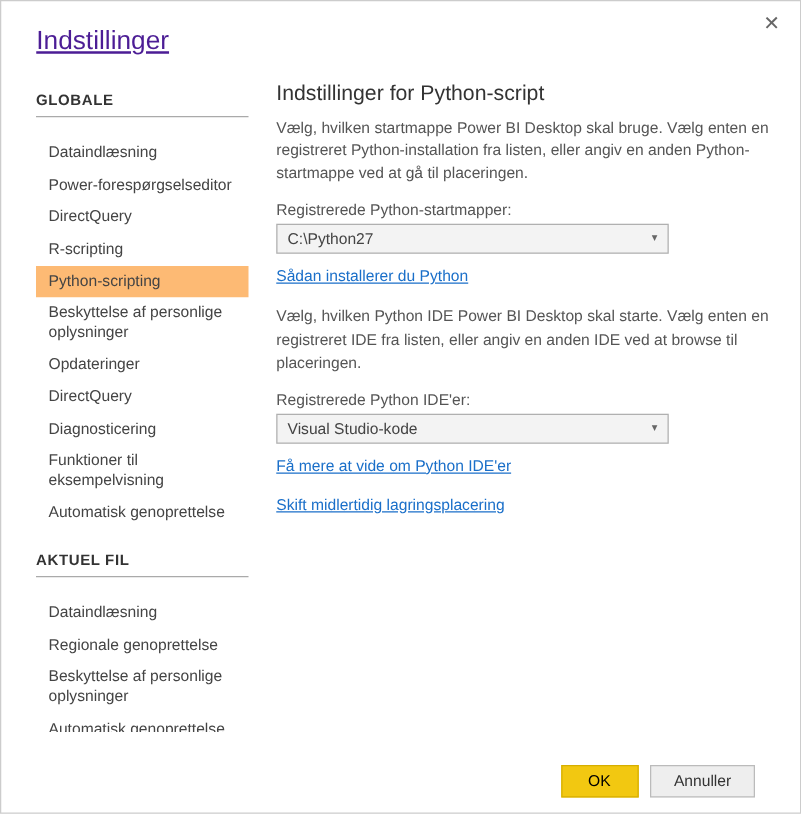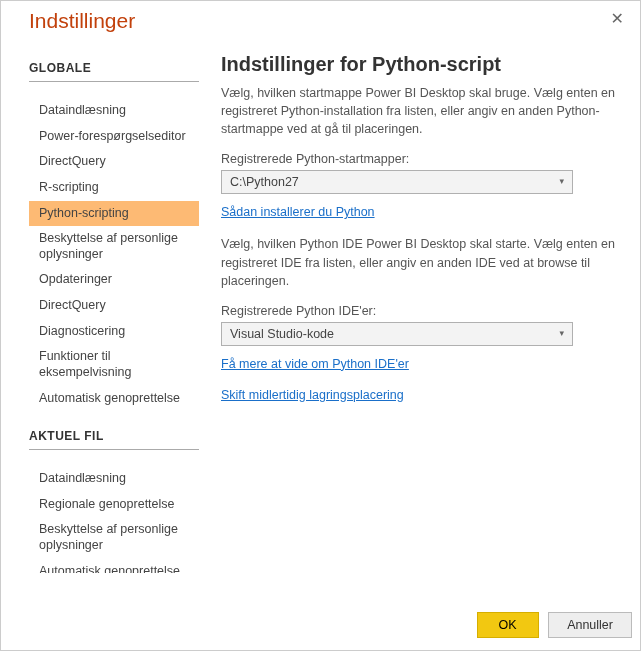--- a/index.html
+++ b/index.html
@@ -18,22 +18,23 @@
     position: absolute;
     top: 6px; right: 10px;
     font-size: 16px;
     color: #666;
     cursor: pointer;
     padding: 2px 6px;
   }
   .dialog-title {
     font-size: 21px;
     font-weight: 300;
-    color: #c2410c;
-    padding: 8px 0 0 28px;
+    color: #4c1d95;
+    padding: 20px 0 0 28px;
+    text-decoration: underline;
   }
   .content-wrap {
     display: flex;
     padding: 20px 20px 0 28px;
     height: 540px;
   }
   .sidebar {
     width: 170px;
     flex-shrink: 0;
     overflow-y: auto;
@@ -58,39 +59,39 @@
   }
   .nav-item.selected {
     background: #fdba74;
   }
   .main {
     flex: 1;
     padding-left: 22px;
     overflow-y: auto;
   }
   .main h2 {
-    font-size: 20px;
-    font-weight: 700;
+    font-size: 17px;
+    font-weight: 400;
     color: #333;
     margin-bottom: 8px;
   }
   .main p {
     font-size: 12.5px;
     color: #555;
     line-height: 1.45;
     margin-bottom: 14px;
   }
   .field-label {
     font-size: 12.5px;
     color: #555;
     margin-bottom: 4px;
     margin-top: 6px;
   }
   .dropdown {
-    width: 352px;
+    width: 314px;
     border: 1px solid #b0b0b0;
     background: #f3f3f3;
     padding: 4px 8px;
     font-size: 12.5px;
     color: #444;
     position: relative;
     cursor: pointer;
     margin-bottom: 10px;
   }
   .dropdown .caret {
@@ -104,21 +105,21 @@
     color: #1a6fc9;
     text-decoration: underline;
     font-size: 12.5px;
     cursor: pointer;
     display: inline-block;
     margin-bottom: 16px;
   }
   .footer {
     position: absolute;
     bottom: 12px;
-    right: 8px;
+    right: 36px;
   }
   .btn {
     display: inline-block;
     padding: 5px 18px;
     font-size: 12.5px;
     border: 1px solid #bbb;
     background: #eee;
     cursor: pointer;
     margin-left: 6px;
     min-width: 62px;

